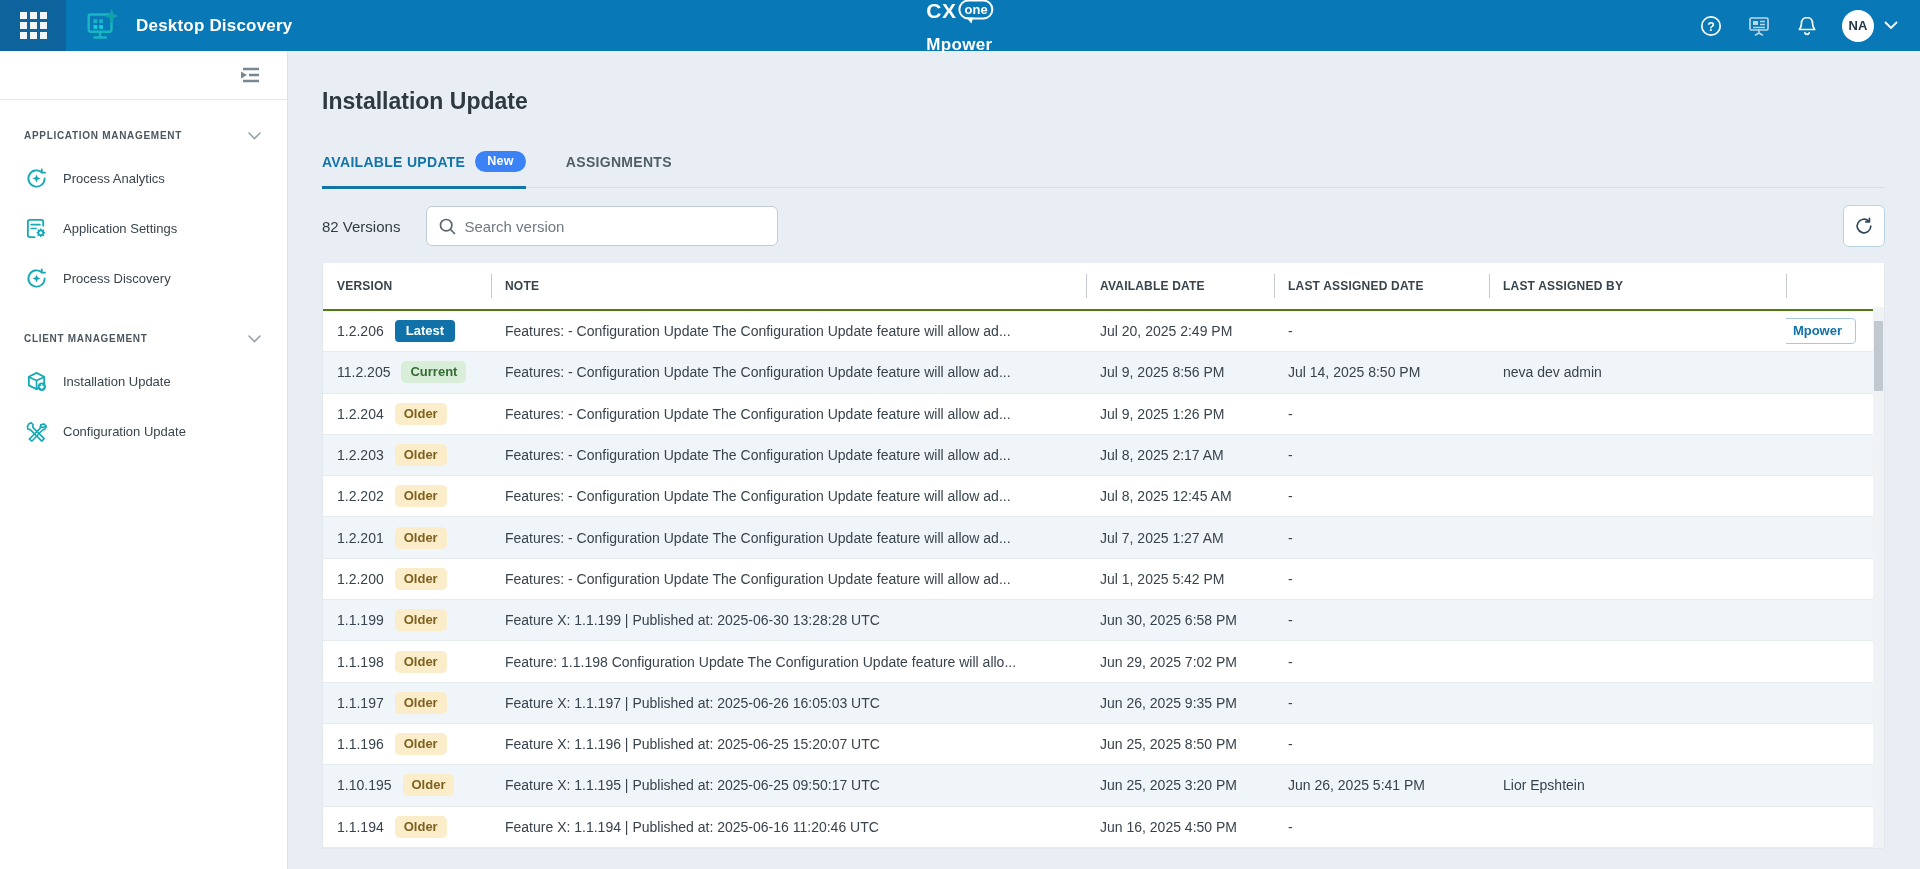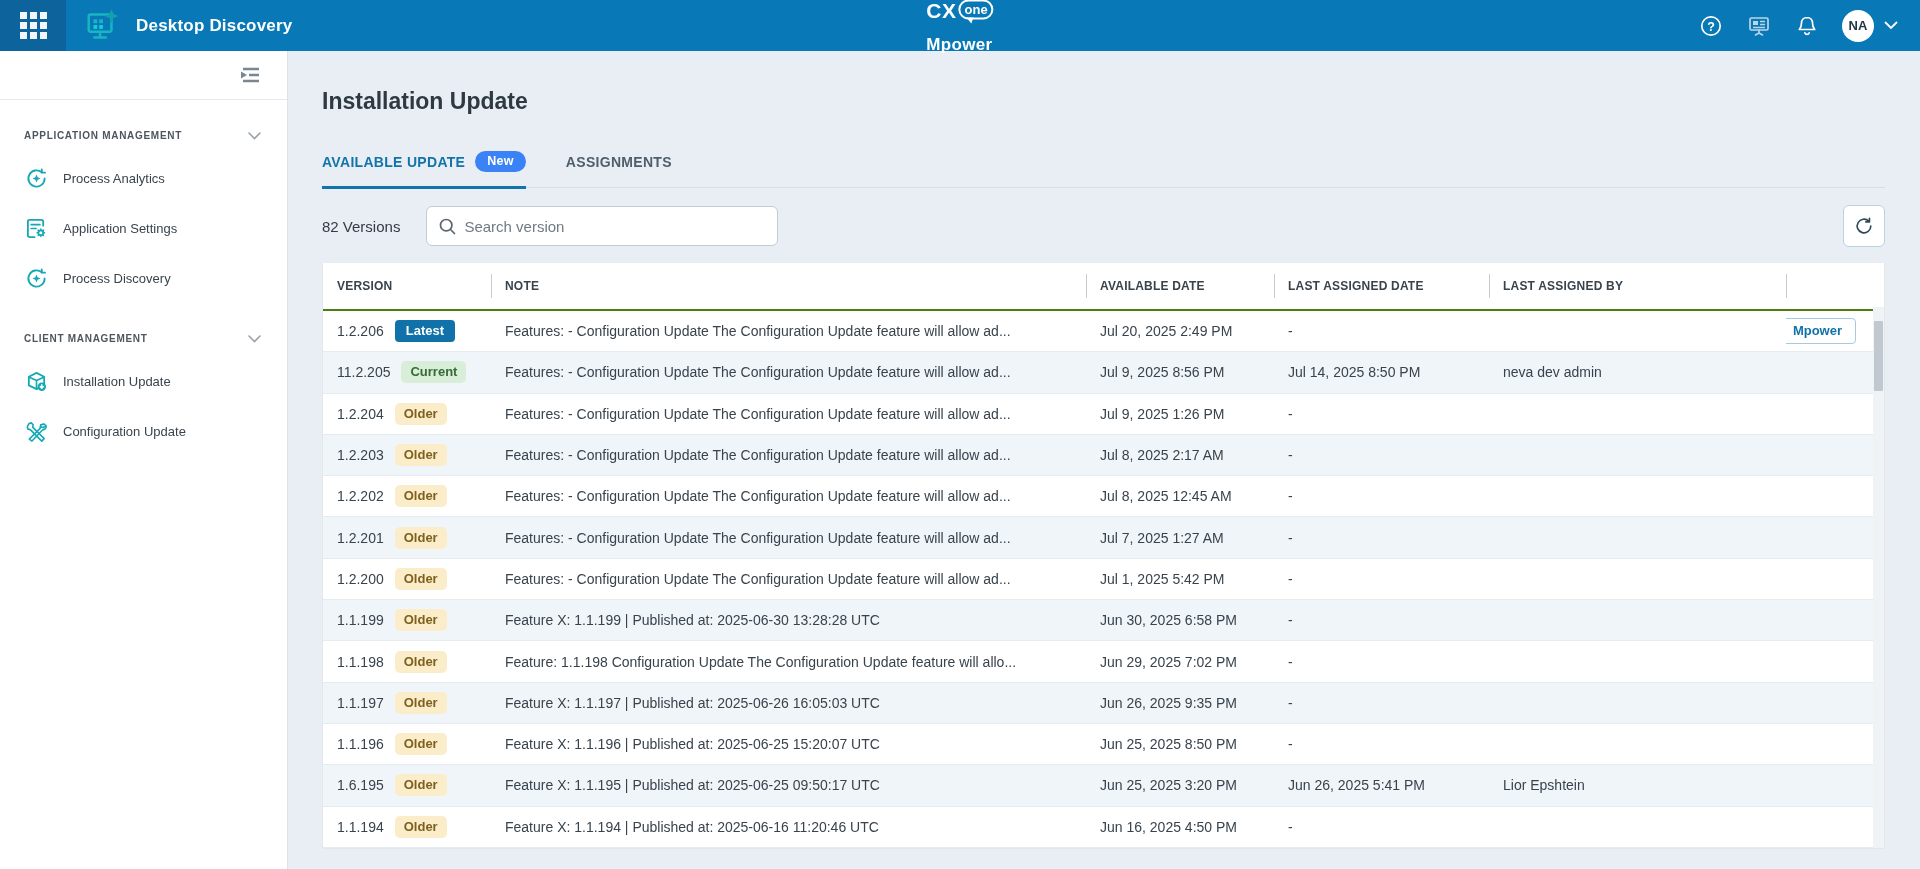--- a/index.html
+++ b/index.html
@@ -377,21 +377,21 @@
               <span class="badge badge-older">Older</span>
             </div>
             <div class="td">Feature X: 1.1.196 | Published at: 2025-06-25 15:20:07 UTC</div>
             <div class="td">Jun 25, 2025 8:50 PM</div>
             <div class="td">-</div>
             <div class="td"></div>
             <div class="td actions"></div>
           </div>
           <div class="trow alt">
             <div class="td vcell">
-              <span>1.6.195</span>
+              <span>1.10.195</span>
               <span class="badge badge-older">Older</span>
             </div>
             <div class="td">Feature X: 1.1.195 | Published at: 2025-06-25 09:50:17 UTC</div>
             <div class="td">Jun 25, 2025 3:20 PM</div>
             <div class="td">Jun 26, 2025 5:41 PM</div>
             <div class="td">Lior Epshtein</div>
             <div class="td actions"></div>
           </div>
           <div class="trow">
             <div class="td vcell">

